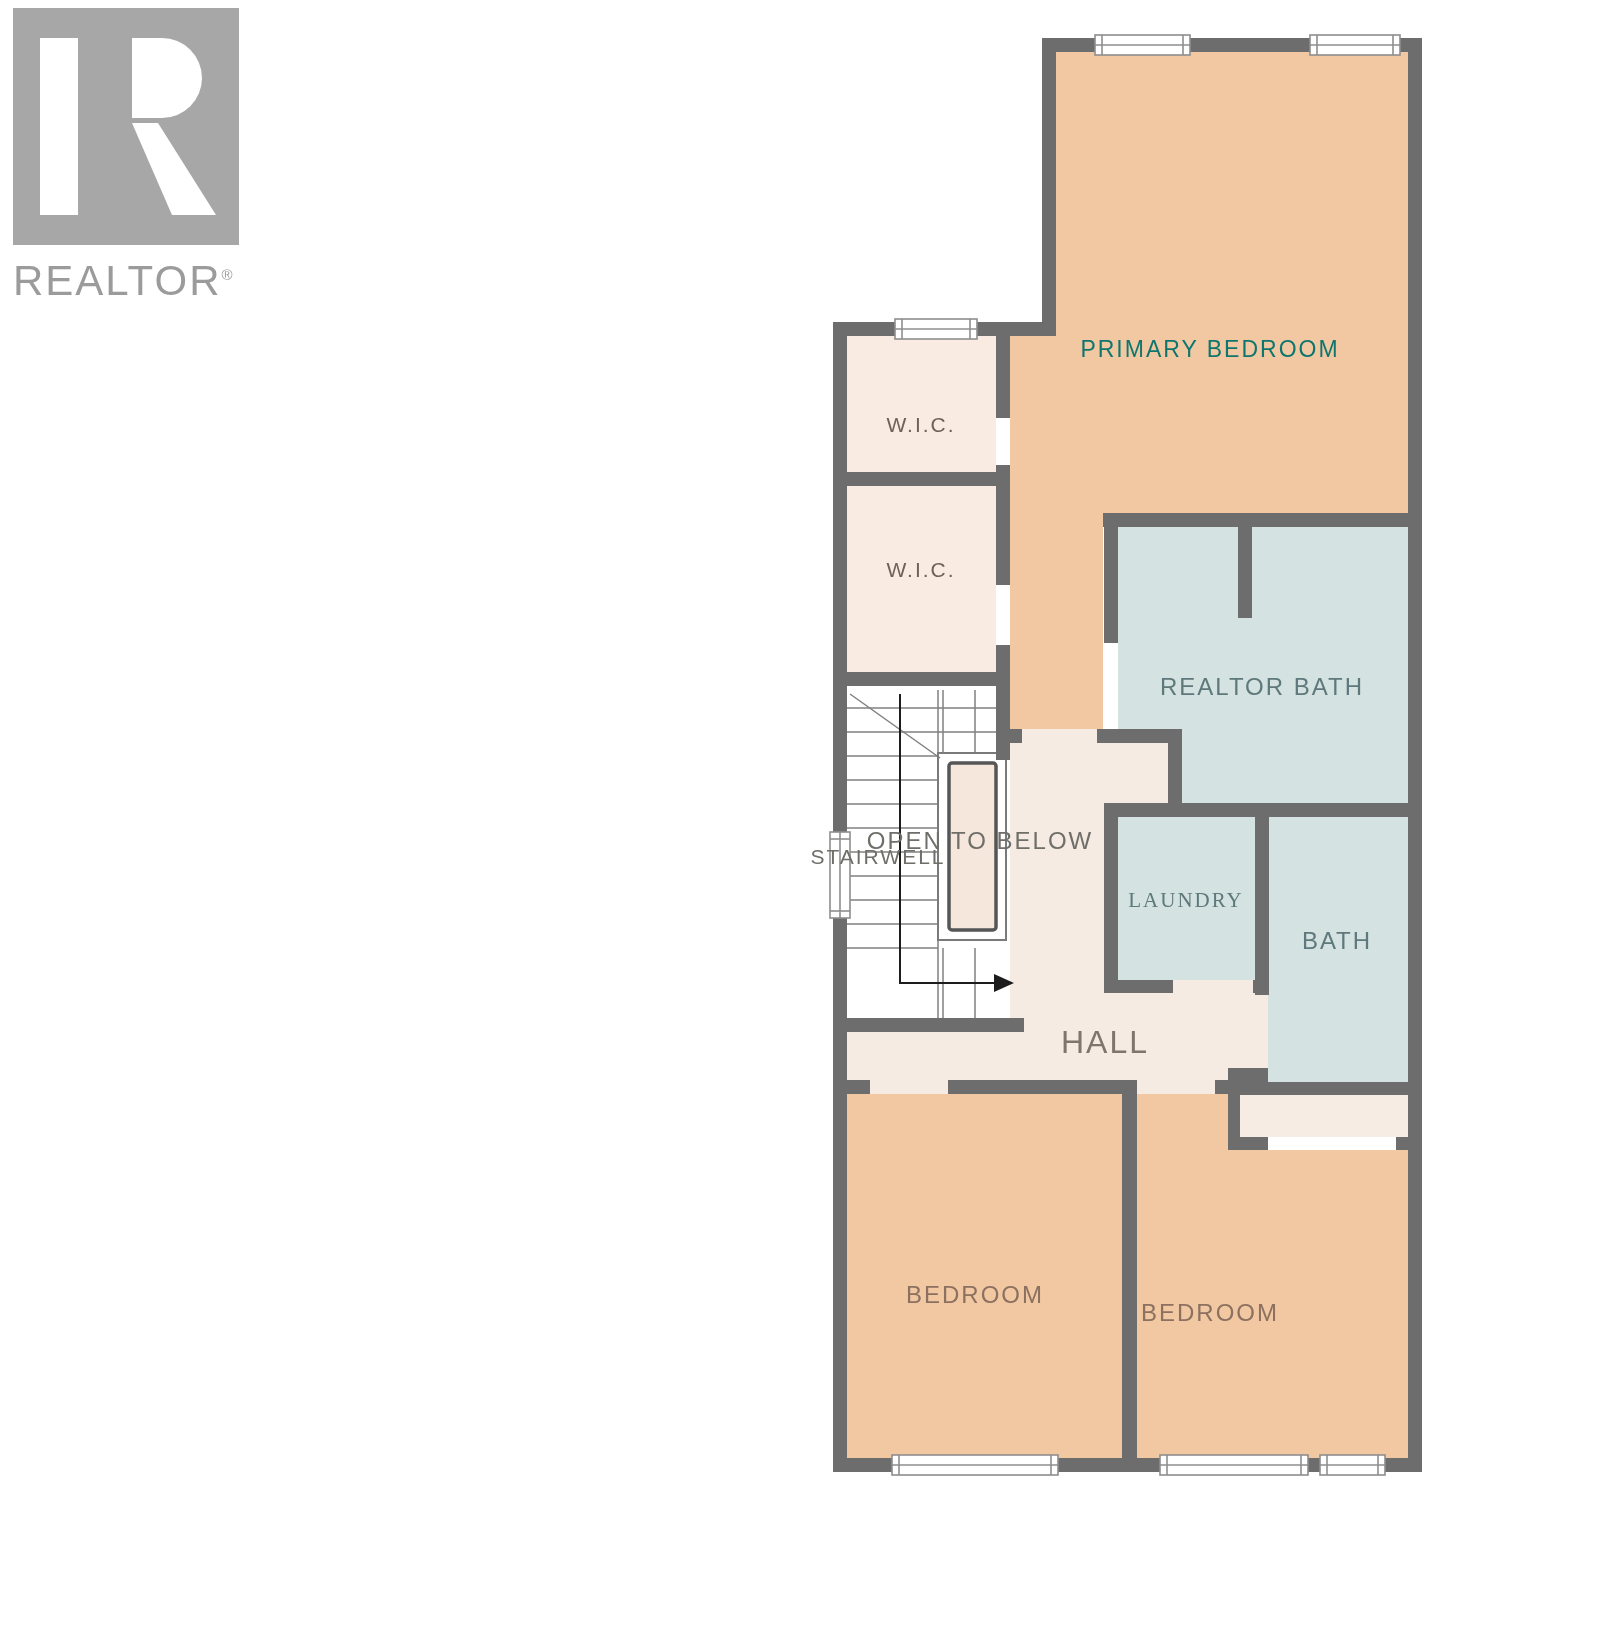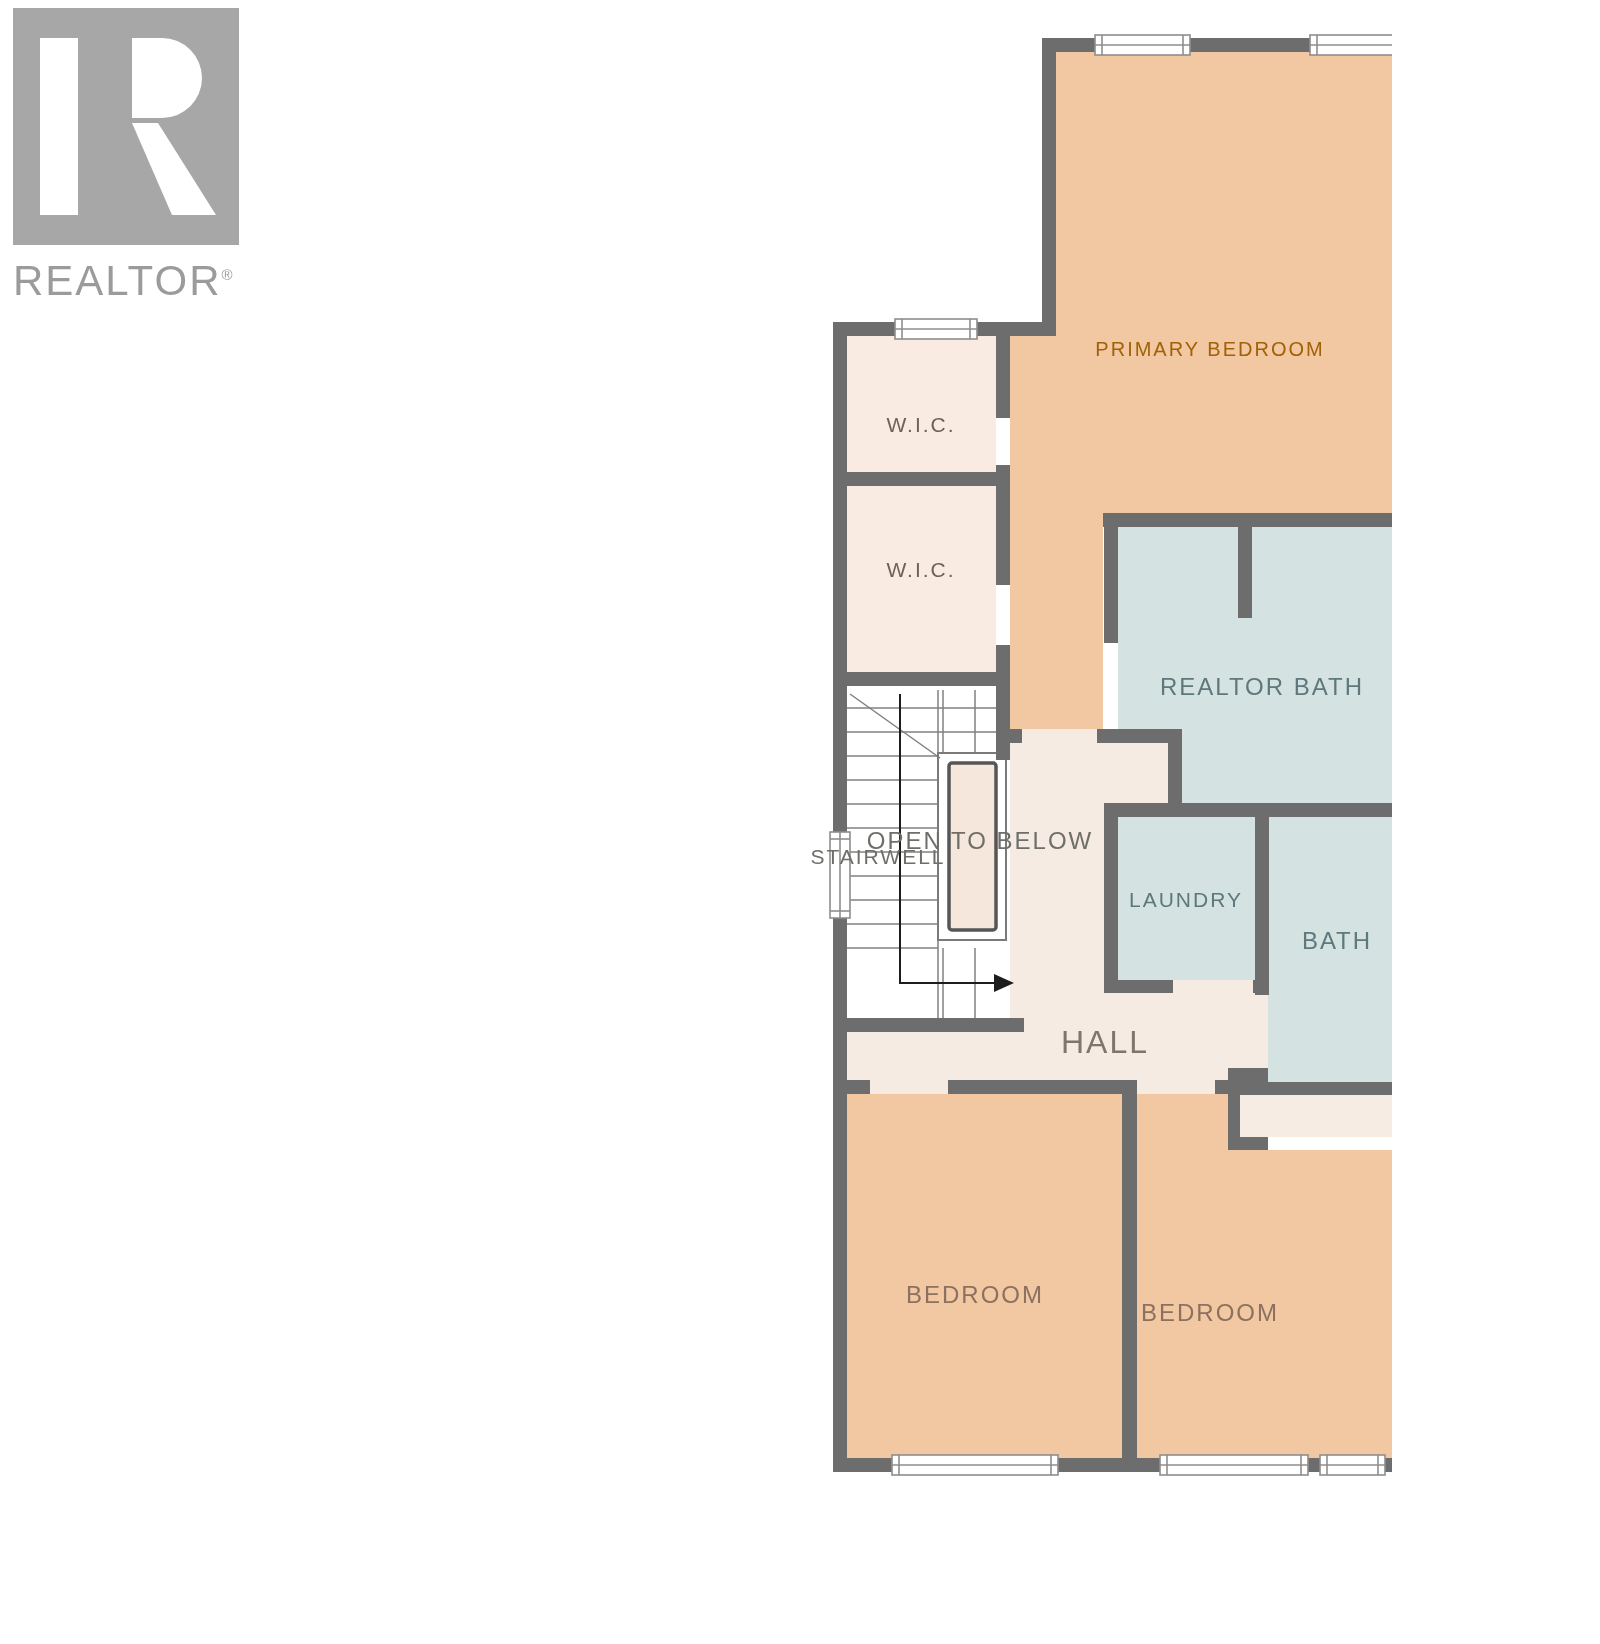--- a/index.html
+++ b/index.html
@@ -1,16 +1,16 @@
 <!DOCTYPE html>
 <html><head>
 <meta charset="utf-8">
 <style>
   html,body{margin:0;padding:0;background:#ffffff;}
-  #canvas{position:relative;width:1392px;height:1644px;background:#ffffff;overflow:hidden;
+  #canvas{position:relative;width:1600px;height:1644px;background:#ffffff;overflow:hidden;
           font-family:"Liberation Sans", sans-serif;}
   #plan-svg{position:absolute;left:0;top:0;width:1600px;height:1644px;}
   
   .logo{position:absolute;left:13px;top:8px;width:240px;}
   .logo-text{margin-top:8px;font-size:42px;letter-spacing:2px;color:#9b9b9b;white-space:nowrap;}
   .logo-text .reg{font-size:15px;vertical-align:super;letter-spacing:0;}
   
   .room-label{position:absolute;transform:translate(-50%,-50%);white-space:nowrap;
               letter-spacing:2px;font-weight:400;}
   
@@ -155,27 +155,27 @@
         <g>
           <rect x="1320" y="1455" width="65" height="20" fill="#fff" stroke="#8e8e8e" stroke-width="1.6"></rect>
           <line x1="1320" y1="1465" x2="1385" y2="1465" stroke="#8e8e8e" stroke-width="1.6"></line>
           <line x1="1327" y1="1455" x2="1327" y2="1475" stroke="#8e8e8e" stroke-width="1.6"></line>
           <line x1="1378" y1="1455" x2="1378" y2="1475" stroke="#8e8e8e" stroke-width="1.6"></line>
         </g>
       </g>
   </svg>
 
   <div>
-    <div class="room-label" style="left: 1210px; top: 349px; font-size: 20px; color: #a16207;">PRIMARY BEDROOM</div>
+    <div class="room-label" style="left: 1210px; top: 349px; font-size: 23px; color: #0f766e;">PRIMARY BEDROOM</div>
     <div class="room-label" style="left: 921px; top: 425px; font-size: 21px; color: rgb(109, 97, 89);">W.I.C.</div>
     <div class="room-label" style="left: 921px; top: 570px; font-size: 21px; color: rgb(109, 97, 89);">W.I.C.</div>
     <div class="room-label" style="left: 1262px; top: 687px; font-size: 24px; color: rgb(94, 120, 123);">REALTOR BATH</div>
     <div class="room-label" style="left: 878px; top: 857px; font-size: 21px; color: rgb(111, 110, 104);">STAIRWELL</div>
     <div class="room-label" style="left: 980px; top: 841px; font-size: 24px; color: rgb(111, 110, 104);">OPEN TO BELOW</div>
-    <div class="room-label" style="left: 1186px; top: 900px; font-size: 21px; color: rgb(94, 120, 123);">LAUNDRY</div>
+    <div class="room-label" style="left: 1186px; top: 900px; font-size: 21px; color: rgb(94, 120, 123); font-family: Liberation Serif, serif;">LAUNDRY</div>
     <div class="room-label" style="left: 1337px; top: 941px; font-size: 24px; color: rgb(94, 120, 123);">BATH</div>
     <div class="room-label" style="left: 1105px; top: 1042px; font-size: 32px; color: rgb(127, 117, 108);">HALL</div>
     <div class="room-label" style="left: 975px; top: 1295px; font-size: 24px; color: rgb(140, 113, 96);">BEDROOM</div>
     <div class="room-label" style="left: 1210px; top: 1313px; font-size: 24px; color: rgb(140, 113, 96);">BEDROOM</div>
   </div>
 
 
 </div>
 
 </body></html>

